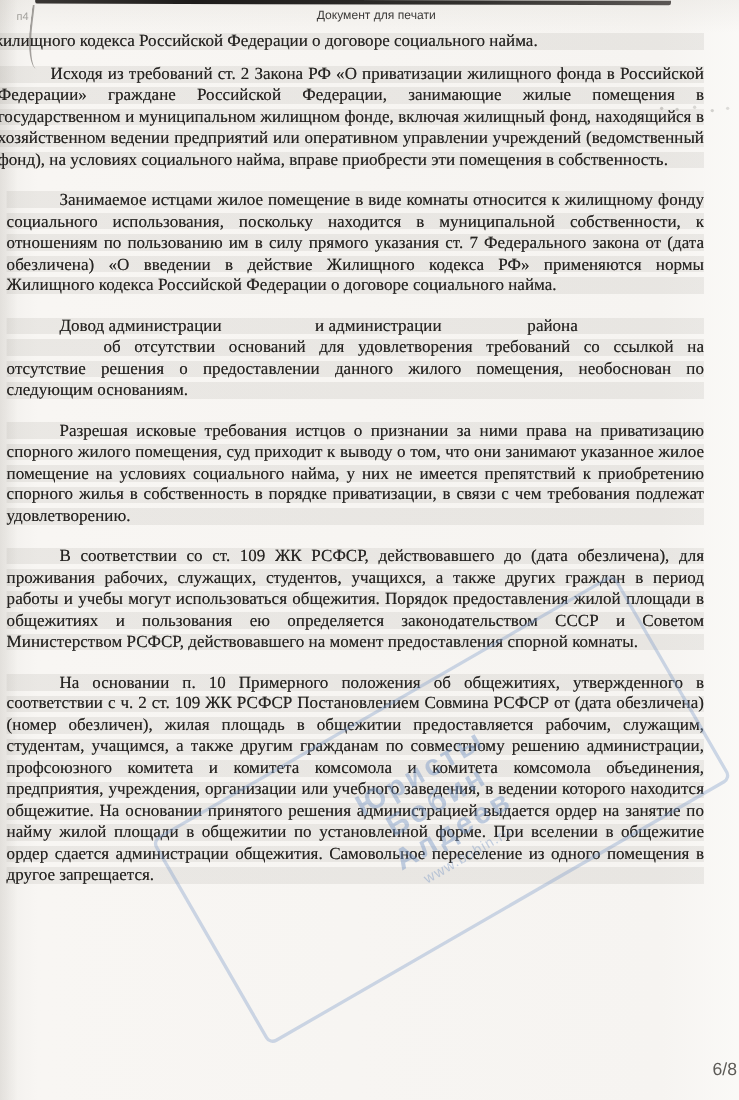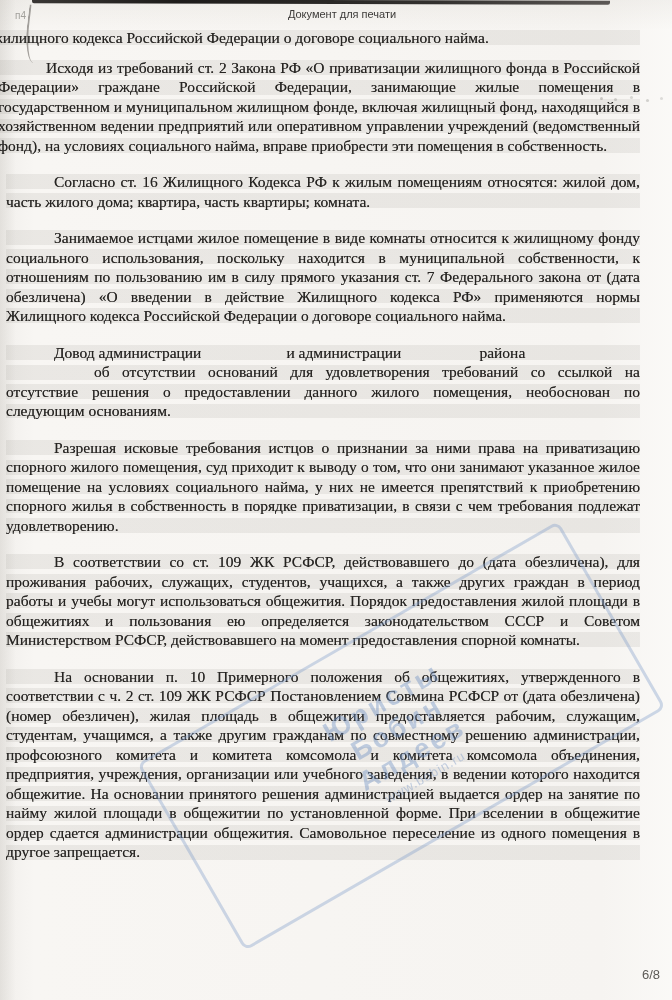--- a/index.html
+++ b/index.html
@@ -63,40 +63,39 @@
     transform:rotate(-30deg);transform-origin:bottom left;
     border:3px solid rgba(128,158,202,0.38);border-radius:8px;
     display:flex;flex-direction:column;align-items:center;justify-content:center;
     pointer-events:none;
     color:rgba(112,146,196,0.42);
     font-family:"Liberation Sans",sans-serif;
   }
   .wm-line{font-weight:bold;font-size:27px;letter-spacing:3px;line-height:30px;}
   .wm-url{font-size:13px;letter-spacing:1px;margin-top:4px;color:rgba(112,146,196,0.40);}
   .page-number{
-    position:absolute;right:24px;bottom:18px;
-    font-family:"Liberation Sans",sans-serif;font-size:13px;color:#5c5a56;
+    position:absolute;right:14px;bottom:18px;
+    font-family:"Liberation Sans",sans-serif;font-size:16px;color:#5c5a56;
   }
 </style>
 </head>
 <body>
 
 <div class="page">
 
   <div class="scan-top-edge"></div>
   <div class="scan-corner-line"></div>
   <div class="scan-noise"></div>
 
   <div class="corner-mark">п4</div>
   <div class="print-header">Документ для печати</div>
 
   <div class="doc-body">
     <p class="intro">жилищного кодекса Российской Федерации о договоре социального найма.</p>
     <p class="cutL">Исходя из требований ст. 2 Закона РФ «О приватизации жилищного фонда в Российской Федерации» граждане Российской Федерации, занимающие жилые помещения в государственном и муниципальном жилищном фонде, включая жилищный фонд, находящийся в хозяйственном ведении предприятий или оперативном управлении учреждений (ведомственный фонд), на условиях социального найма, вправе приобрести эти помещения в собственность.</p>
-    <p>Согласно ст. 16 Жилищного Кодекса РФ к жилым помещениям относятся: жилой дом, часть жилого дома; квартира, часть квартиры; комната.</p>
     <p>Занимаемое истцами жилое помещение в виде комнаты относится к жилищному фонду социального использования, поскольку находится в муниципальной собственности, к отношениям по пользованию им в силу прямого указания ст. 7 Федерального закона от (дата обезличена) «О введении в действие Жилищного кодекса РФ» применяются нормы Жилищного кодекса Российской Федерации о договоре социального найма.</p>
     <p>
       <span>Довод администрации</span><span class="gap g1"></span><span>и администрации</span><span class="gap g2"></span><span>района</span><br>
       <span class="gap ind2"></span><span>об отсутствии оснований для удовлетворения требований со ссылкой на</span>
       <span>отсутствие решения о предоставлении данного жилого помещения, необоснован по следующим основаниям.</span>
     </p>
     <p>Разрешая исковые требования истцов о признании за ними права на приватизацию спорного жилого помещения, суд приходит к выводу о том, что они занимают указанное жилое помещение на условиях социального найма, у них не имеется препятствий к приобретению спорного жилья в собственность в порядке приватизации, в связи с чем требования подлежат удовлетворению.</p>
     <p>В соответствии со ст. 109 ЖК РСФСР, действовавшего до (дата обезличена), для проживания рабочих, служащих, студентов, учащихся, а также других граждан в период работы и учебы могут использоваться общежития. Порядок предоставления жилой площади в общежитиях и пользования ею определяется законодательством СССР и Советом Министерством РСФСР, действовавшего на момент предоставления спорной комнаты.</p>
     <p>На основании п. 10 Примерного положения об общежитиях, утвержденного в соответствии с ч. 2 ст. 109 ЖК РСФСР Постановлением Совмина РСФСР от (дата обезличена) (номер обезличен), жилая площадь в общежитии предоставляется рабочим, служащим, студентам, учащимся, а также другим гражданам по совместному решению администрации, профсоюзного комитета и комитета комсомола и комитета комсомола объединения, предприятия, учреждения, организации или учебного заведения, в ведении которого находится общежитие. На основании принятого решения администрацией выдается ордер на занятие по найму жилой площади в общежитии по установленной форме. При вселении в общежитие ордер сдается администрации общежития. Самовольное переселение из одного помещения в другое запрещается.</p>
   </div>

